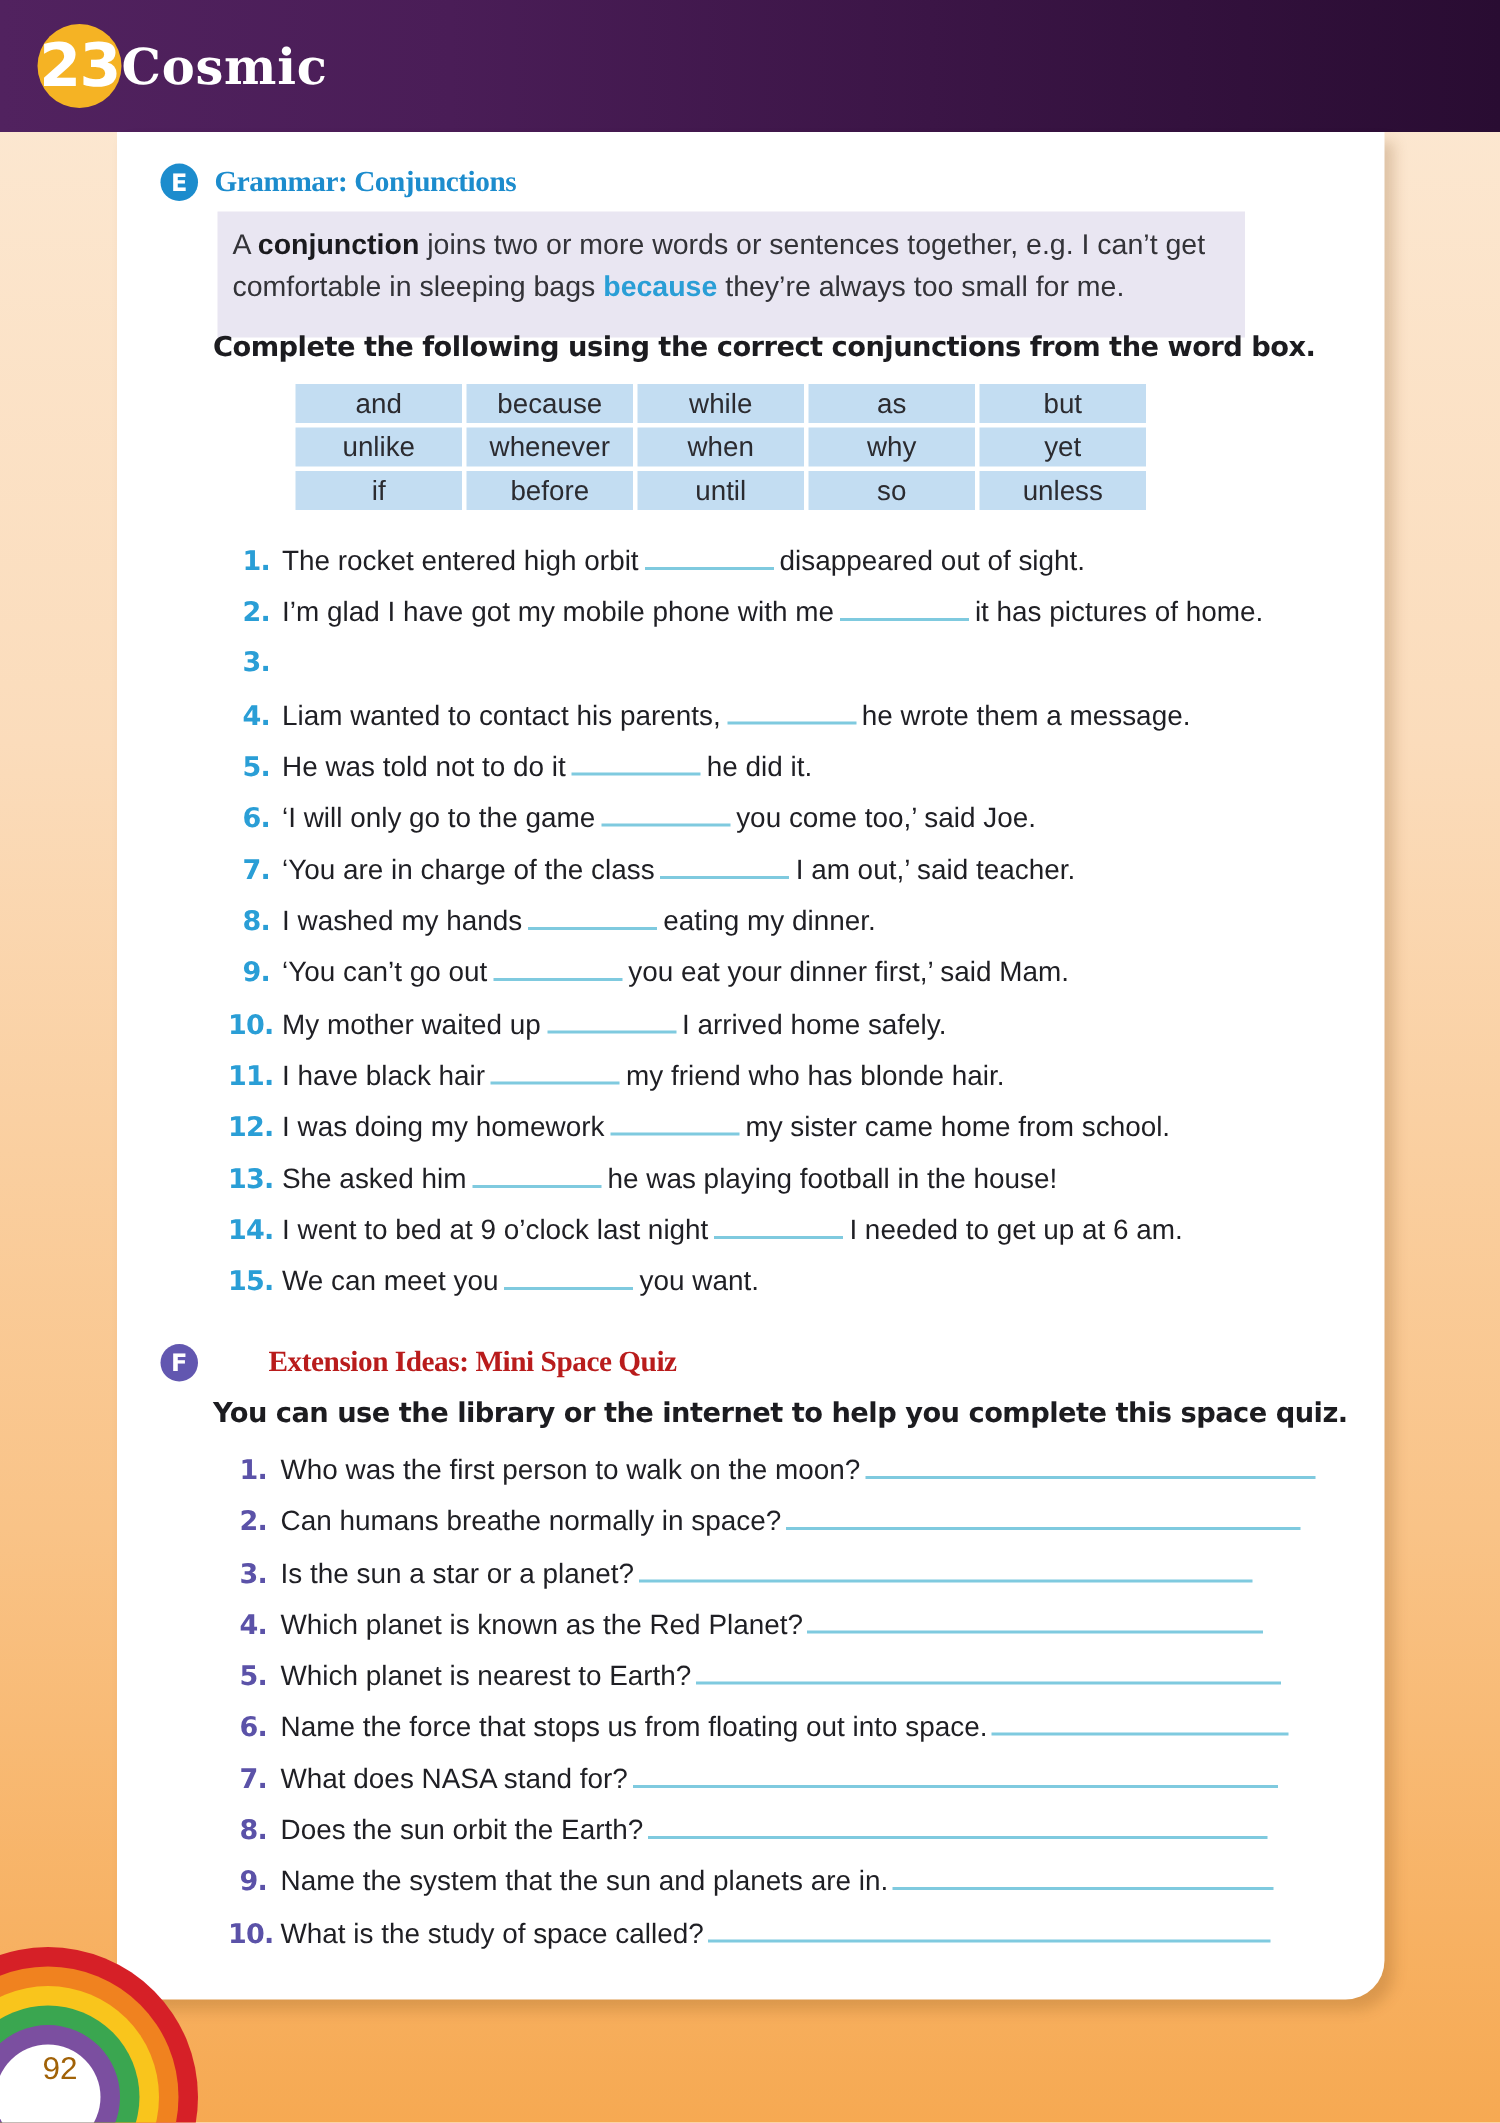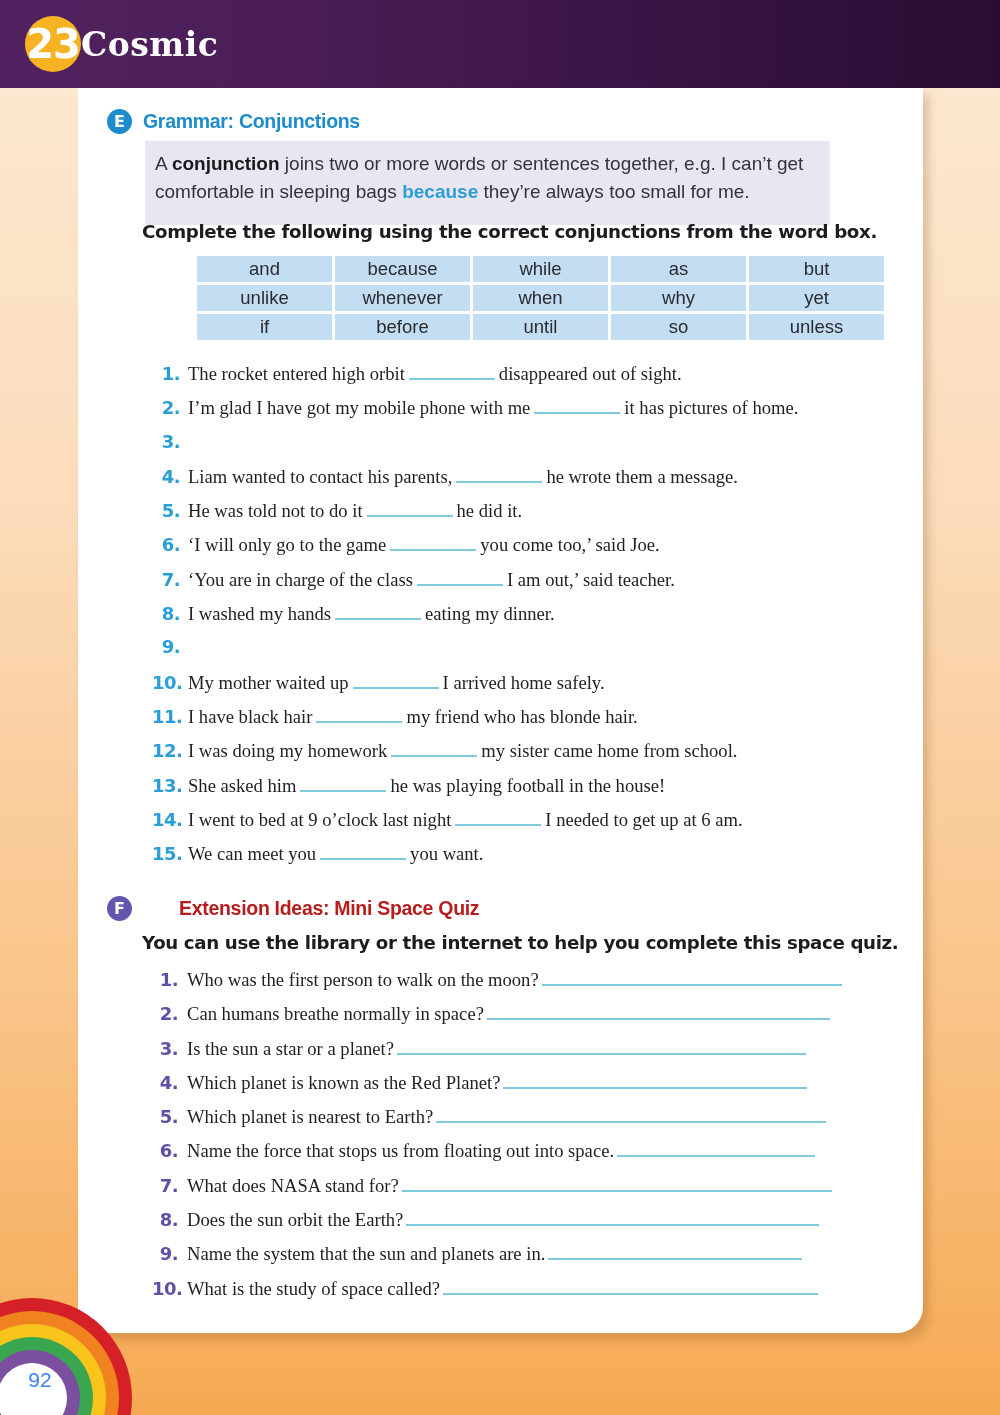--- a/index.html
+++ b/index.html
@@ -72,21 +72,21 @@
     font-weight: bold;
     font-size: 16px;
     display: flex;
     align-items: center;
     justify-content: center;
     flex: none;
   }
   .sec-badge.blue { background: #1c8ccd; }
   .sec-badge.purple { background: #6257b0; }
   .sec-title {
-    font-family: Liberation Sans, sans-serif;
+    font-family: Liberation Serif, serif;
     font-weight: bold;
     font-size: 19.5px;
     letter-spacing: -0.3px;
   }
   .sec-title.blue { color: #1c8ccd; }
   .sec-title.purple { color: #b91c1c; margin-left: 36px; }
 
   
   .example-box {
     position: absolute;
@@ -120,42 +120,42 @@
     border-spacing: 3px;
   }
   .wordbox td {
     background: #c3ddf2;
     width: 103px;
     height: 26px;
     text-align: center;
     vertical-align: middle;
     font-size: 18.5px;
     color: #2b2b30;
-    padding: 0 16px;
+    padding: 0 4px;
   }
 
   
   .qlist { position: absolute; }
   .qrow {
     display: flex;
     align-items: baseline;
     font-size: 18.6px;
     color: #1f1f24;
   }
   .qnum {
     flex: none;
     text-align: right;
     font-family: "DejaVu Sans", sans-serif;
     font-weight: bold;
     font-size: 18px;
     letter-spacing: -0.5px;
   }
   .qnum.blue { color: #2a9ed6; }
   .qnum.purple { color: #5b52a8; }
-  .qtext { white-space: nowrap; font-family: Liberation Serif, serif; }
+  .qtext { white-space: nowrap; }
   .blank {
     display: inline-block;
     border-bottom: 2px solid #7fcadf;
     vertical-align: baseline;
   }
 
   
   #list-e { left: 152px; top: 362px; }
   #list-e .qrow { height: 34.3px; }
   #list-e .qnum { width: 28px; margin-right: 8px; }
@@ -181,21 +181,21 @@
     position: absolute;
     border-radius: 50%;
   }
   .pagenum {
     position: absolute;
     left: 10px;
     top: 1368px;
     width: 60px;
     text-align: center;
     font-size: 21px;
-    color: #3b82f6;
+    color: #a16207;
     font-family: "Liberation Sans", sans-serif;
   }
 </style>
 </head>
 <body>
 
 <div class="header-bar">
   <div class="unit-badge">23</div>
   <div class="unit-title">Cosmic</div>
 </div>
@@ -266,20 +266,21 @@
     <div class="qrow">
       <span class="qnum blue">7.</span>
       <span class="qtext"><span>‘You are in charge of the class</span><span class="blank"></span><span>I am out,’ said teacher.</span></span>
     </div>
     <div class="qrow">
       <span class="qnum blue">8.</span>
       <span class="qtext"><span>I washed my hands</span><span class="blank"></span><span>eating my dinner.</span></span>
     </div>
     <div class="qrow">
       <span class="qnum blue">9.</span>
+      <span class="qtext"><span>‘You can’t go out</span><span class="blank"></span><span>you eat your dinner first,’ said Mam.</span></span>
     </div>
     <div class="qrow">
       <span class="qnum blue">10.</span>
       <span class="qtext"><span>My mother waited up</span><span class="blank"></span><span>I arrived home safely.</span></span>
     </div>
     <div class="qrow">
       <span class="qnum blue">11.</span>
       <span class="qtext"><span>I have black hair</span><span class="blank"></span><span>my friend who has blonde hair.</span></span>
     </div>
     <div class="qrow">

